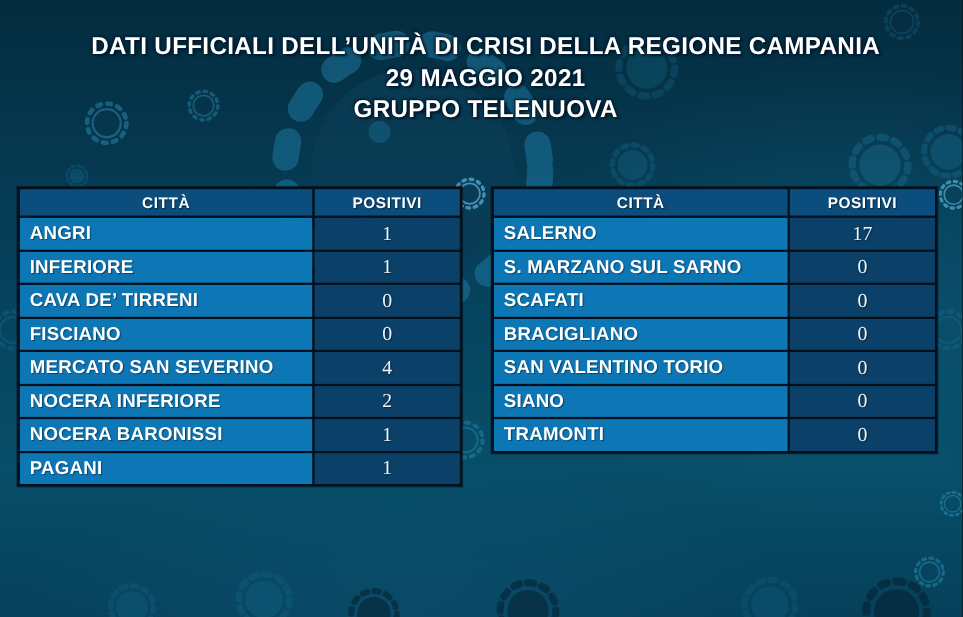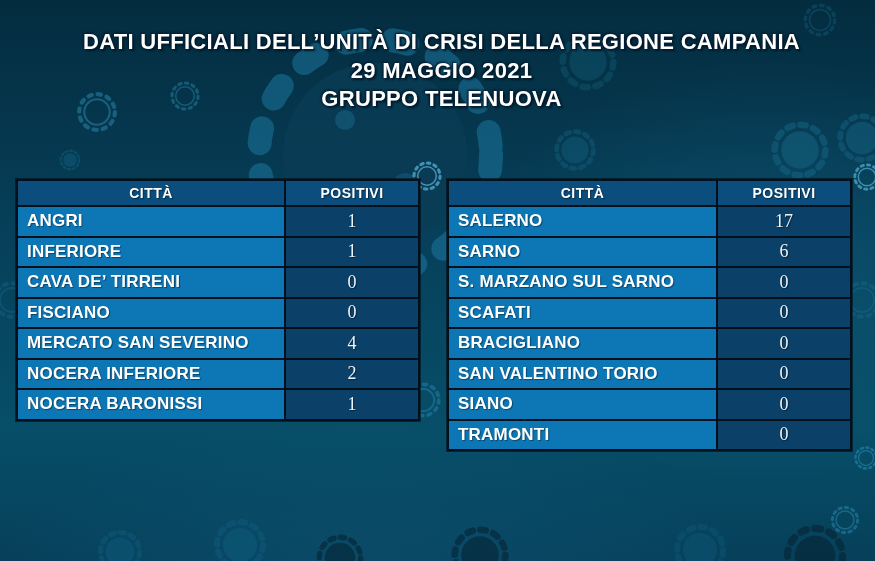--- a/index.html
+++ b/index.html
@@ -12,21 +12,21 @@
       linear-gradient(180deg,#042c3f 0%,#06405a 42%,#074e68 76%,#06405a 100%);
   }
   .bg-art{position:absolute;left:0;top:0;z-index:0;}
   .title-block{
     position:absolute;top:28px;left:4px;width:100%;z-index:2;
     text-align:center;color:#ffffff;font-weight:bold;
     font-size:22px;line-height:28.5px;letter-spacing:0.3px;
     text-shadow:0 0 3px #051e30, 2px 2px 2px #041a2c, -1px -1px 2px #041a2c;
   }
   table.data-table{
-    position:absolute;top:179px;z-index:2;
+    position:absolute;top:170px;z-index:2;
     border-collapse:collapse;table-layout:fixed;
     box-shadow:0 0 0 1px rgba(2,12,22,0.6);
   }
   table.data-table.left{left:16px;width:404px;}
   table.data-table.right{left:447px;width:405px;}
   .data-table th,.data-table td{border:2px solid #02101c;overflow:hidden;white-space:nowrap;}
   .data-table col.pos-col{width:134px;}
   .data-table thead tr{height:26px;}
   .data-table tbody tr{height:30.5px;}
   .data-table thead th{
@@ -133,42 +133,42 @@
           <td class="pos">4</td>
         </tr>
       <tr>
           <td class="city">NOCERA INFERIORE</td>
           <td class="pos">2</td>
         </tr>
       <tr>
           <td class="city">NOCERA BARONISSI</td>
           <td class="pos">1</td>
         </tr>
+      <tr>
+          <td class="city">PAGANI</td>
+          <td class="pos">1</td>
+        </tr>
     </tbody>
   </table>
 
   <table class="data-table right">
     <colgroup>
         <col class="city-col">
         <col class="pos-col">
       </colgroup>
     <thead>
       <tr>
         <th>CITTÀ</th>
         <th>POSITIVI</th>
       </tr>
     </thead>
     <tbody>
       <tr>
           <td class="city">SALERNO</td>
           <td class="pos">17</td>
-        </tr>
-      <tr>
-          <td class="city">SARNO</td>
-          <td class="pos">6</td>
         </tr>
       <tr>
           <td class="city">S. MARZANO SUL SARNO</td>
           <td class="pos">0</td>
         </tr>
       <tr>
           <td class="city">SCAFATI</td>
           <td class="pos">0</td>
         </tr>
       <tr>

